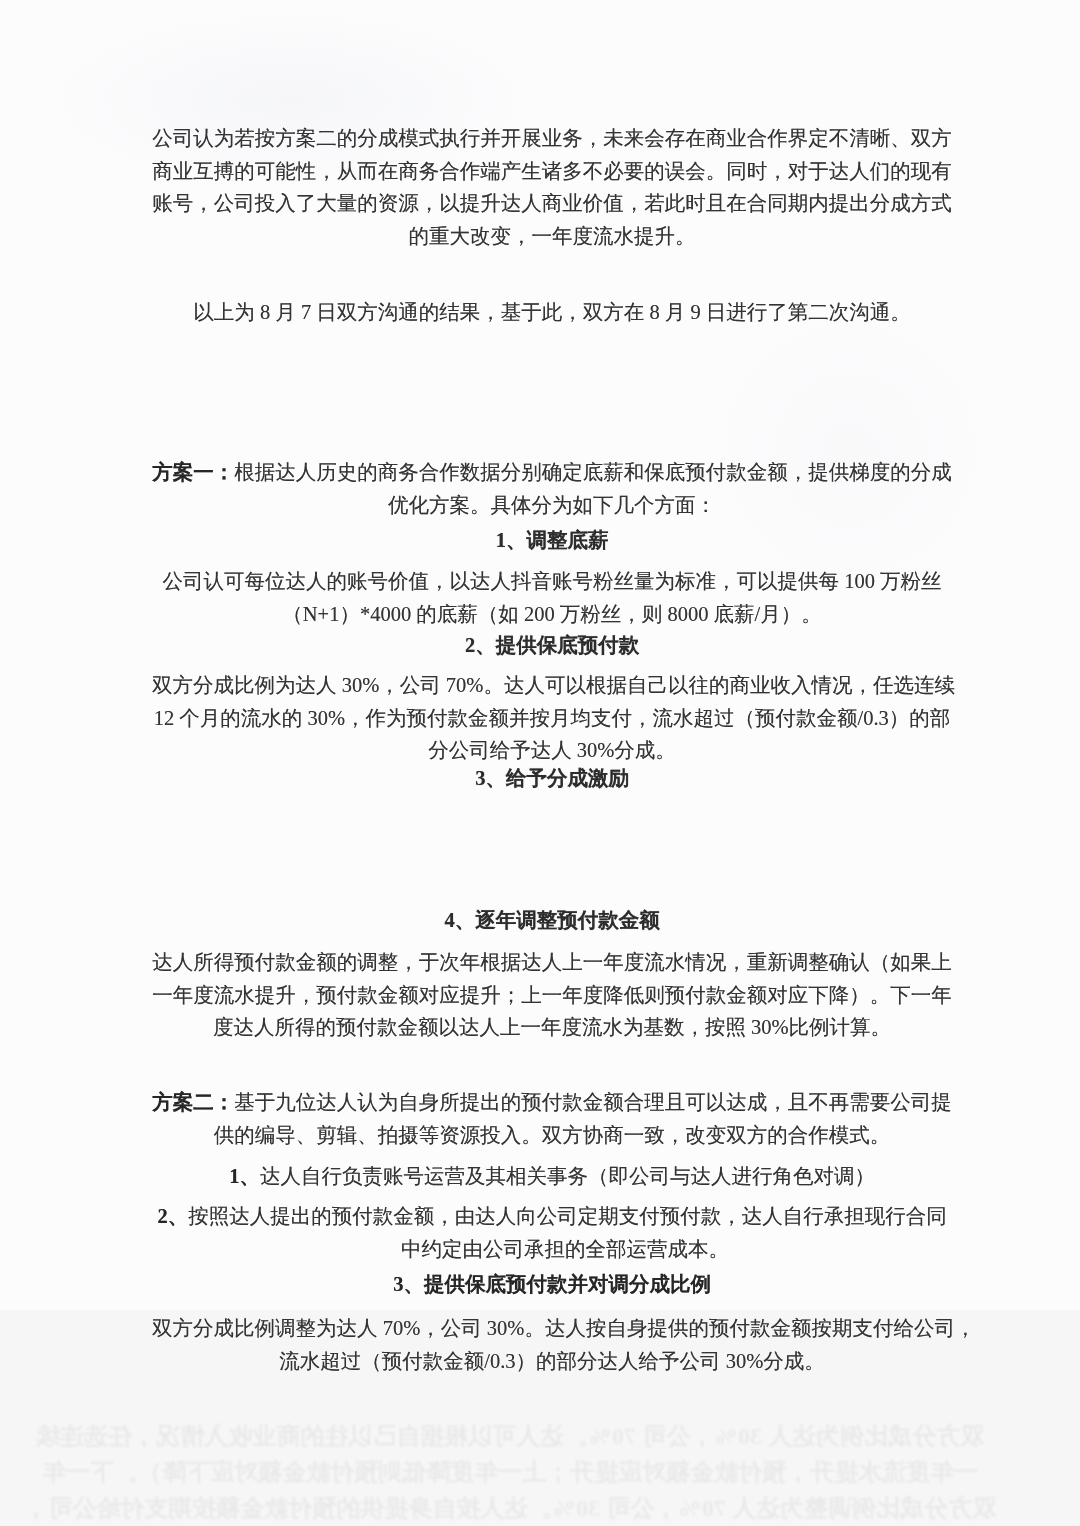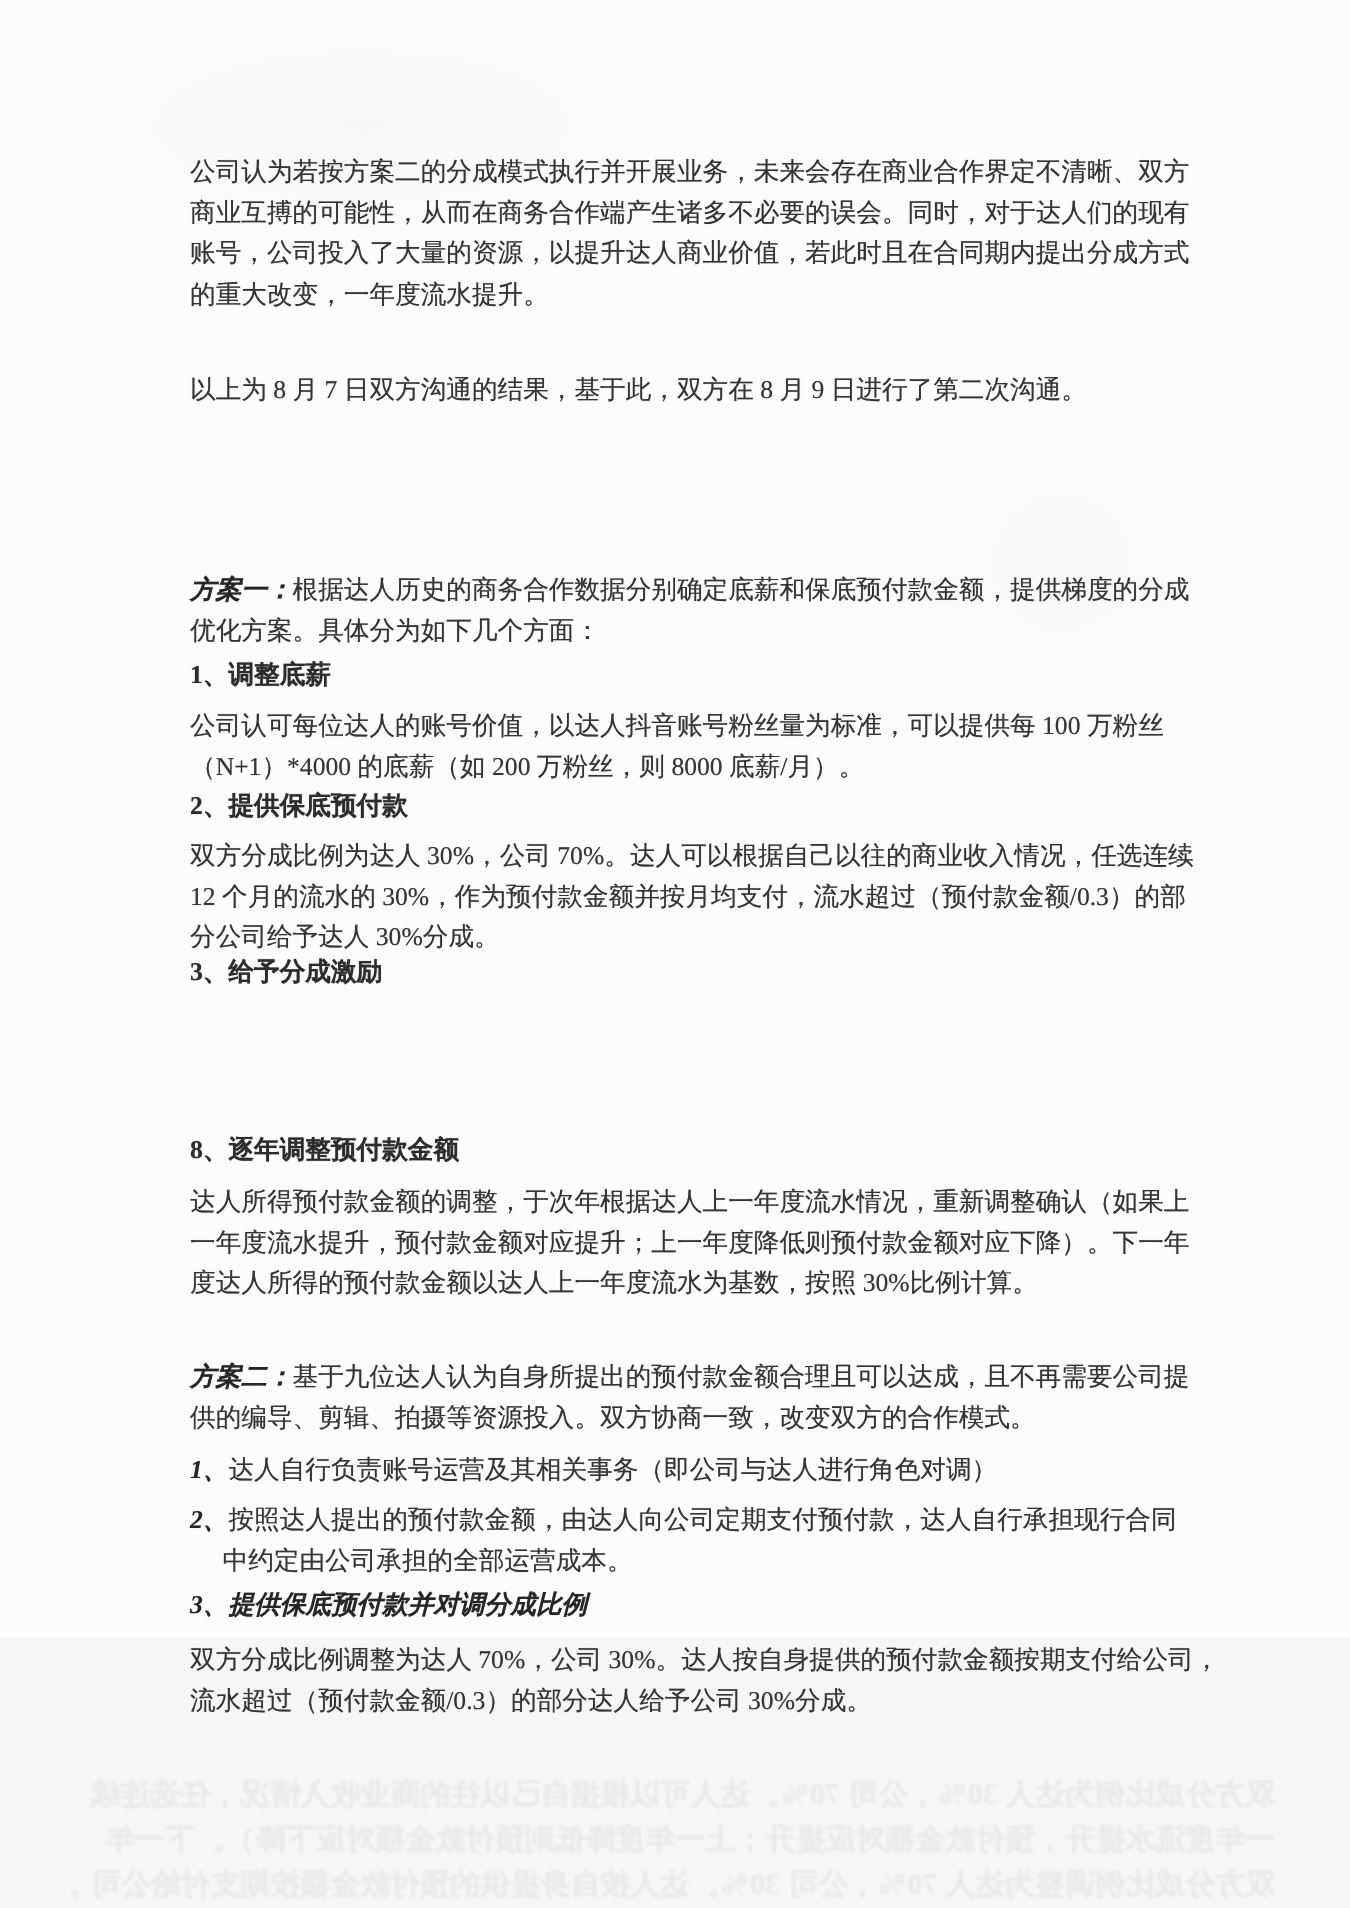--- a/index.html
+++ b/index.html
@@ -6,39 +6,40 @@
   body{
     width:1080px;height:1526px;
     background:#f6f6f7;
     font-family:"Liberation Serif","DejaVu Serif",serif;
     overflow:hidden;
   }
   .page{
     position:relative;width:1080px;height:1310px;
     background:#fcfcfd;
     color:#333;
+    text-align:center;
   }
   
   .smudge{position:absolute;border-radius:50%;pointer-events:none;}
   .s1{left:40px;top:10px;width:500px;height:180px;
       background:radial-gradient(ellipse at center,rgba(190,195,210,.10),rgba(255,255,255,0) 70%);}
   .s2{left:700px;top:300px;width:300px;height:300px;
       background:radial-gradient(ellipse at center,rgba(200,200,210,.06),rgba(255,255,255,0) 70%);}
   .block{position:absolute;left:152px;width:800px;}
   .line{
     line-height:32.6px;font-size:20.5px;white-space:nowrap;
     color:#343434;
     text-shadow:0 0 .6px rgba(60,60,60,.55);
   }
   .hline{ 
     line-height:32.6px;font-size:20.5px;white-space:nowrap;
     font-weight:600;color:#2c2c2c;
     text-shadow:0 0 .7px rgba(45,45,45,.6);
   }
-  .bold{font-weight:700;color:#262626;font-style:italic;}
+  .bold{font-weight:700;color:#262626;}
   .indent{padding-left:26px;}
   
   .ghost{
     position:absolute;left:0;top:1418px;width:1080px;height:108px;
     overflow:hidden;opacity:.055;filter:blur(1.1px);
     transform:scaleX(-1);
   }
   .ghost .gline{
     line-height:36px;font-size:24px;font-weight:700;white-space:nowrap;
     color:#1a1a1a;padding-left:60px;
@@ -83,21 +84,21 @@
     <div class="line">双方分成比例为达人 30%，公司 70%。达人可以根据自己以往的商业收入情况，任选连续</div>
     <div class="line">12 个月的流水的 30%，作为预付款金额并按月均支付，流水超过（预付款金额/0.3）的部</div>
     <div class="line">分公司给予达人 30%分成。</div>
   </section>
 
   <section class="block" style="top:762px">
     <div class="hline">3、给予分成激励</div>
   </section>
 
   <section class="block" style="top:904px">
-    <div class="hline">8、逐年调整预付款金额</div>
+    <div class="hline">4、逐年调整预付款金额</div>
   </section>
   <section class="block" style="top:946px">
     <div class="line">达人所得预付款金额的调整，于次年根据达人上一年度流水情况，重新调整确认（如果上</div>
     <div class="line">一年度流水提升，预付款金额对应提升；上一年度降低则预付款金额对应下降）。下一年</div>
     <div class="line">度达人所得的预付款金额以达人上一年度流水为基数，按照 30%比例计算。</div>
   </section>
 
   <section class="block" style="top:1086px">
     <div class="line"><span class="bold">方案二：</span><span>基于九位达人认为自身所提出的预付款金额合理且可以达成，且不再需要公司提</span></div>
     <div class="line">供的编导、剪辑、拍摄等资源投入。双方协商一致，改变双方的合作模式。</div>

